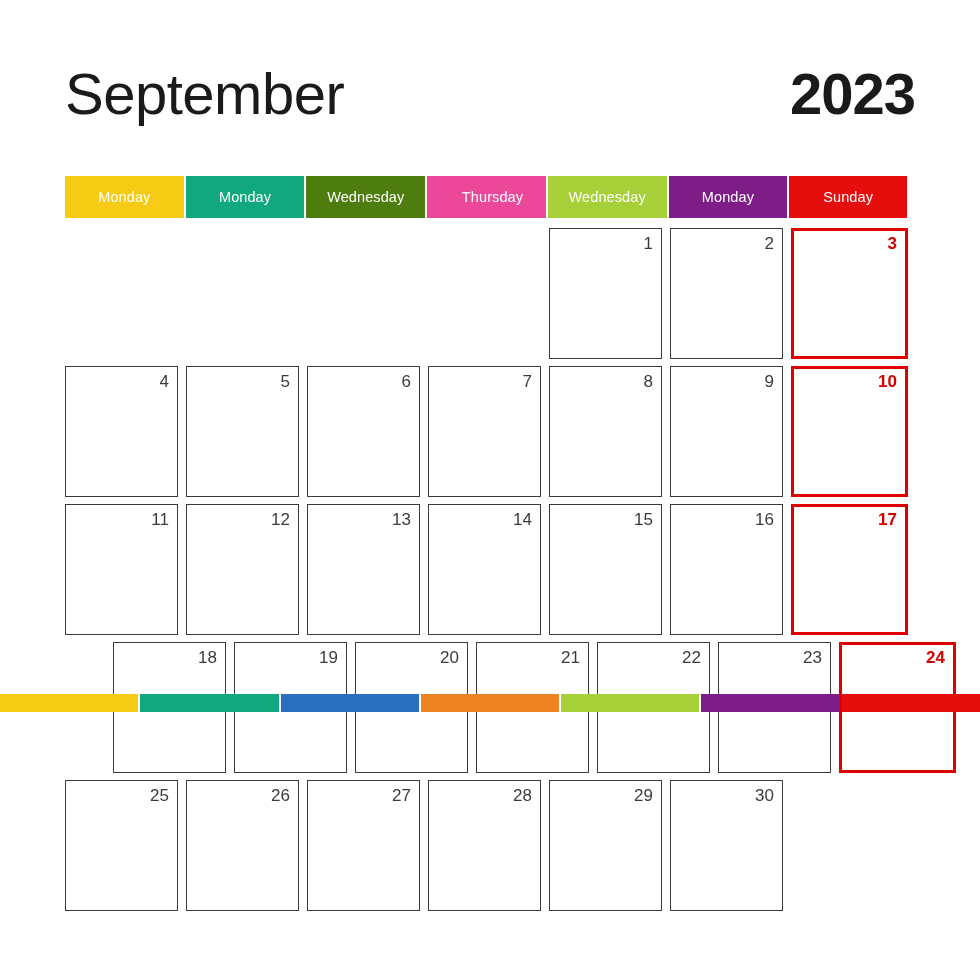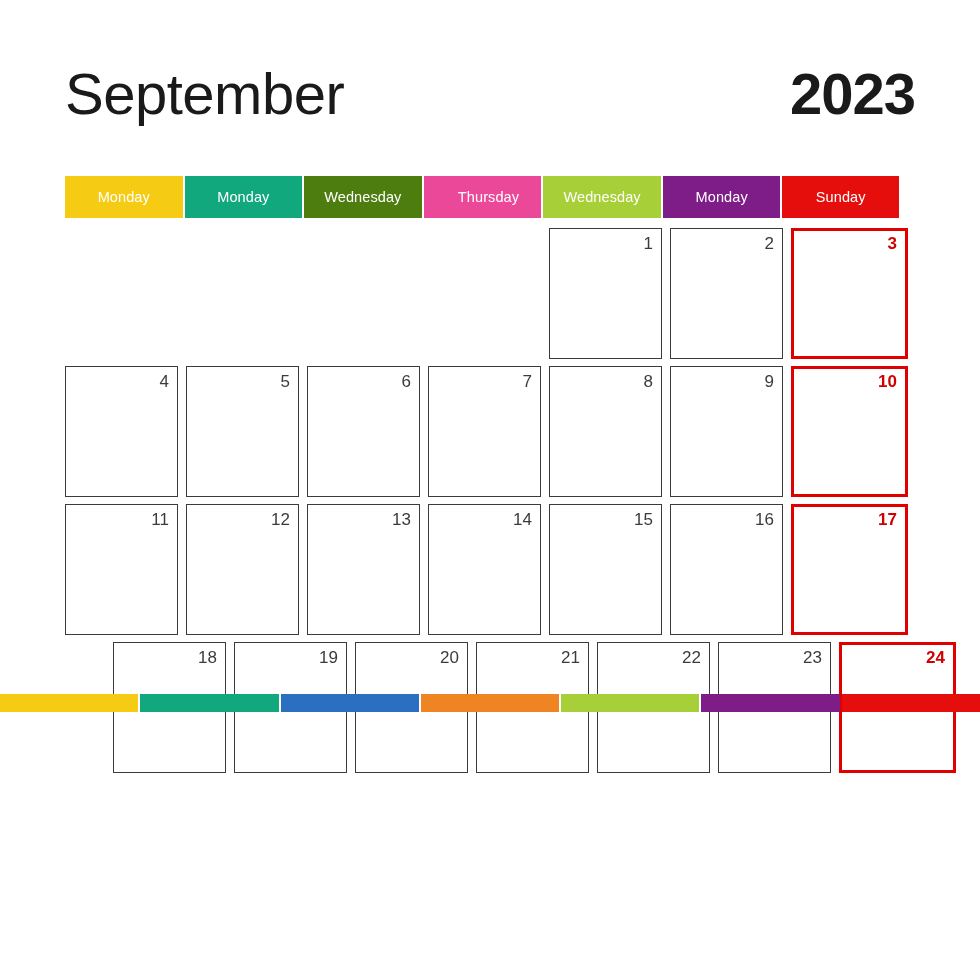--- a/index.html
+++ b/index.html
@@ -65,21 +65,21 @@
   }
   .weekday-cell {
     width: 119px;
     margin-right: 2px;
     height: 42px;
     display: flex;
     align-items: center;
     justify-content: center;
     box-sizing: border-box;
   }
-  .weekday-cell:last-child { margin-right: 16px; width: 118px; }
+  .weekday-cell:last-child { margin-right: 8px; width: 118px; }
   .weekday-label {
     color: #ffffff;
     font-size: 14.5px;
     font-weight: 400;
     letter-spacing: 0.1px;
     line-height: 1;
   }
 
   
   #date-grid {
@@ -259,20 +259,41 @@
         </div>
         <div class="day-cell filled">
           <span class="day-number">22</span>
         </div>
         <div class="day-cell filled">
           <span class="day-number">23</span>
         </div>
         <div class="day-cell sunday filled">
           <span class="day-number">24</span>
         </div>
+      </div>
+      <div class="week-row" style="top: 552px;">
+        <div class="day-cell filled">
+          <span class="day-number">25</span>
+        </div>
+        <div class="day-cell filled">
+          <span class="day-number">26</span>
+        </div>
+        <div class="day-cell filled">
+          <span class="day-number">27</span>
+        </div>
+        <div class="day-cell filled">
+          <span class="day-number">28</span>
+        </div>
+        <div class="day-cell filled">
+          <span class="day-number">29</span>
+        </div>
+        <div class="day-cell filled">
+          <span class="day-number">30</span>
+        </div>
+        <div class="day-cell empty" style="width: 117px; margin-right: 0px;"></div>
       </div>
     </div>
 
   <div id="bottom-strip">
       <div class="strip-seg" style="background: rgb(245, 204, 19);"></div>
       <div class="strip-seg" style="background: rgb(16, 168, 124);"></div>
       <div class="strip-seg" style="background: rgb(42, 111, 192);"></div>
       <div class="strip-seg" style="background: rgb(239, 132, 34);"></div>
       <div class="strip-seg" style="background: rgb(167, 207, 55);"></div>
       <div class="strip-seg" style="background: rgb(126, 29, 136);"></div>

